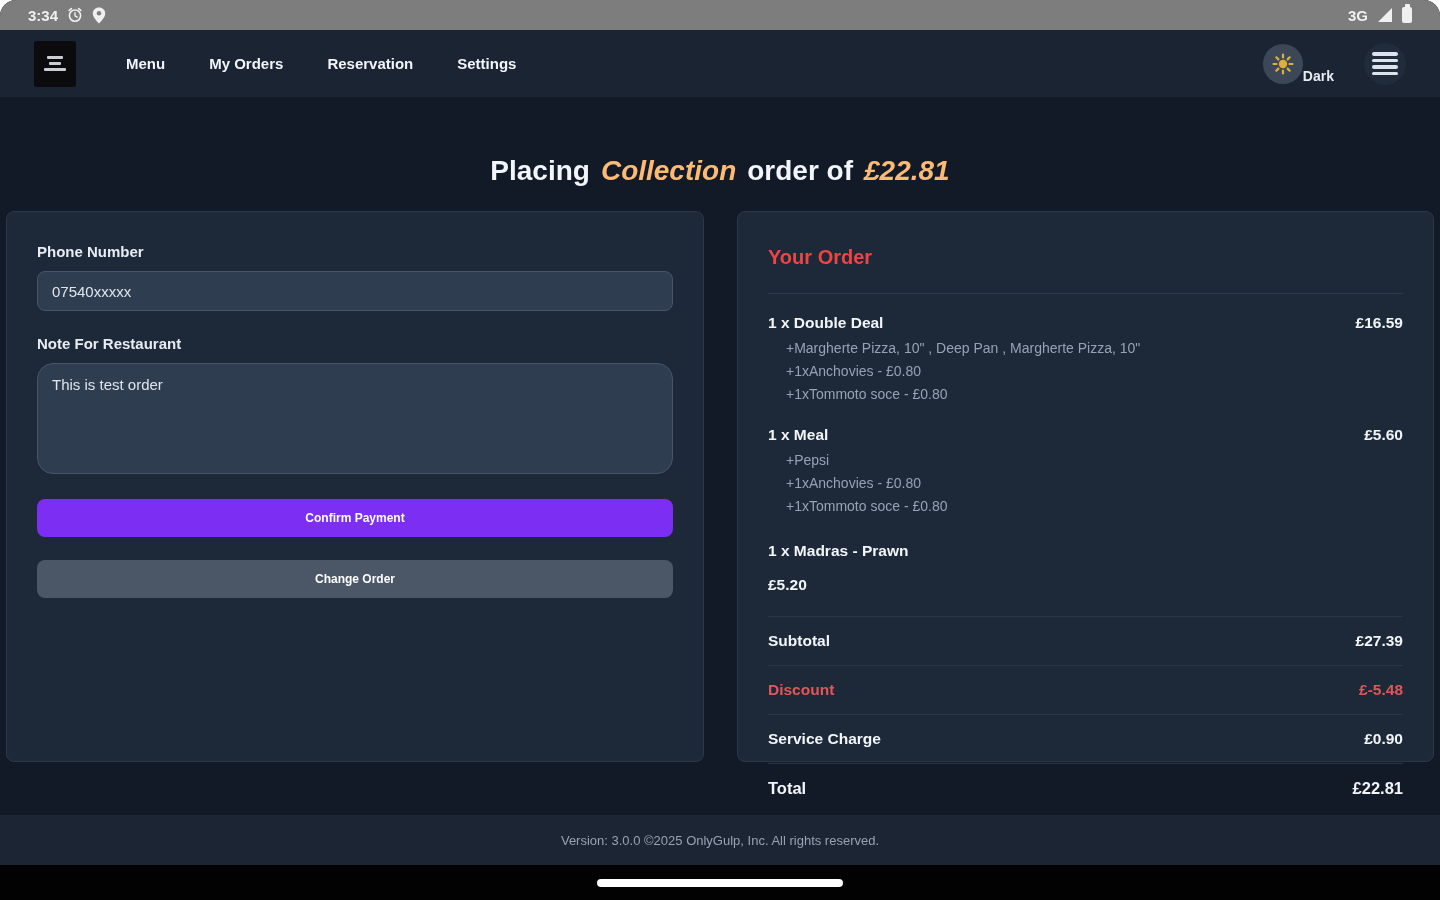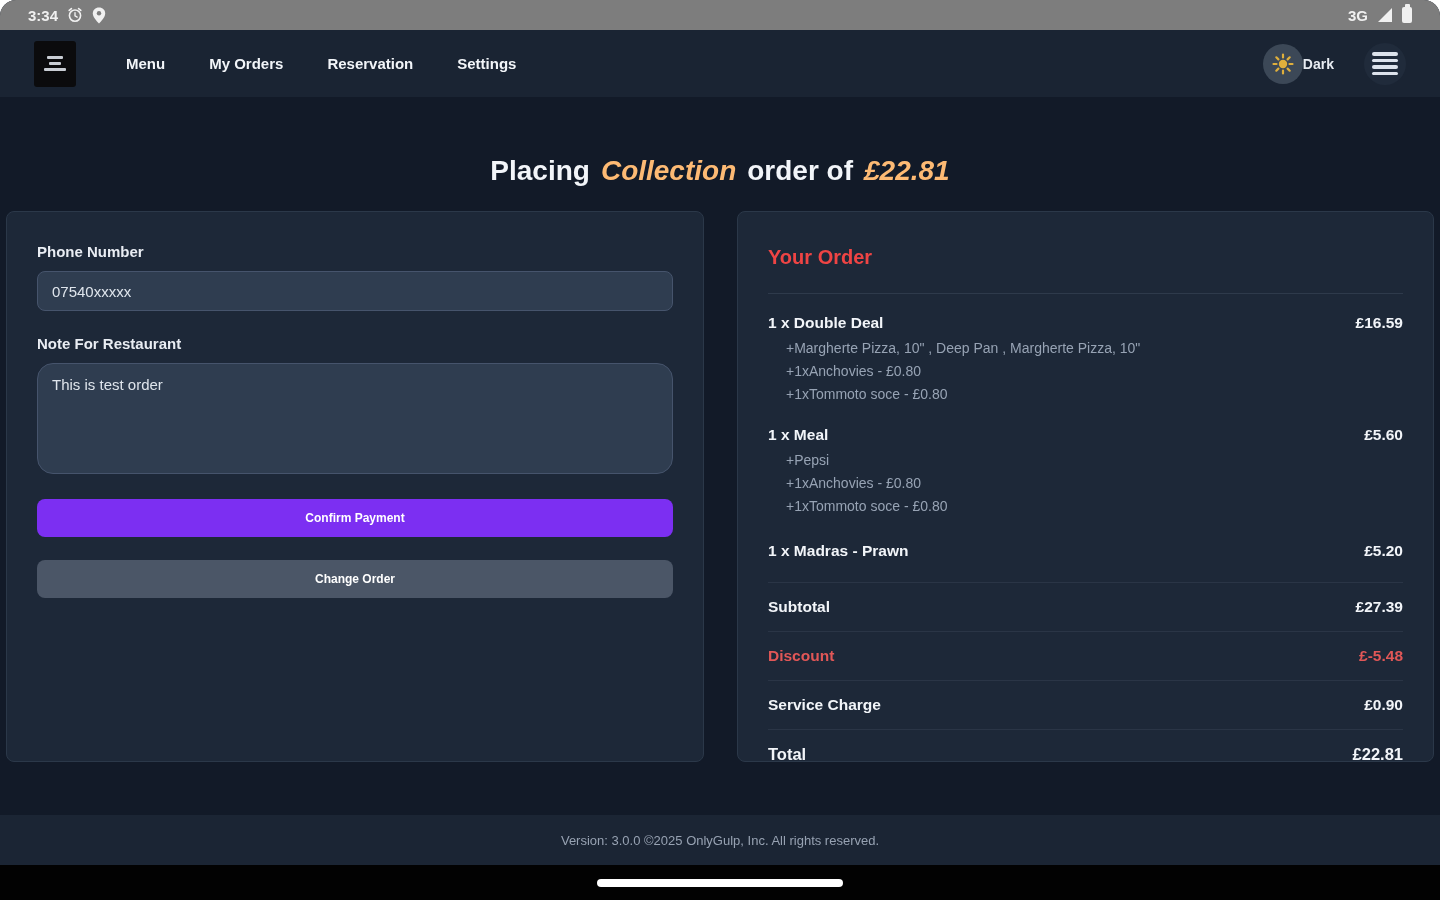--- a/index.html
+++ b/index.html
@@ -18,21 +18,21 @@
   
   .nav{position:absolute;top:30px;left:0;width:100%;height:67px;background:#1A2433;
        display:flex;align-items:center;padding:0 34px;box-sizing:border-box;}
   .brand-logo{width:42px;height:46px;background:#0B0B0D;border-radius:3px;display:flex;
               flex-direction:column;justify-content:center;align-items:center;gap:3px;flex:0 0 auto;}
   .brand-logo i{display:block;height:3px;background:#C9CDD4;border-radius:1px;}
   .brand-logo i:nth-child(1){width:16px;} .brand-logo i:nth-child(2){width:12px;} .brand-logo i:nth-child(3){width:22px;}
   .nav-links{display:flex;align-items:center;gap:44px;margin-left:50px;}
   .nav-link{color:#F2F5F9;font-size:15px;font-weight:bold;cursor:pointer;white-space:nowrap;}
   .nav-right{margin-left:auto;display:flex;align-items:center;gap:14px;}
-  .theme-toggle{display:flex;align-items:center;cursor:pointer;}
+  .theme-toggle{display:flex;align-items:flex-end;cursor:pointer;}
   .avatar{width:40px;height:40px;border-radius:50%;background:#3C4857;display:flex;align-items:center;justify-content:center;}
   .theme-label{color:#E8ECF2;font-size:14px;font-weight:bold;}
   .hamburger{width:42px;height:42px;border-radius:50%;background:#202B3B;display:flex;flex-direction:column;
              justify-content:center;align-items:center;gap:3px;margin-left:16px;cursor:pointer;}
   .hamburger i{display:block;width:26px;height:3.5px;background:#DDE3EC;border-radius:2px;}
 
   
   .hero{position:absolute;top:155px;left:0;width:100%;display:flex;justify-content:center;
         align-items:baseline;gap:11px;font-size:28px;font-weight:bold;color:#F2F5F9;}
   .hero .accent{color:#fdba74;font-style:italic;}
@@ -183,21 +183,21 @@
         <span class="item-price">£5.60</span>
       </div>
       <div class="addon-block">
         <div class="addon">+Pepsi</div>
         <div class="addon">+1xAnchovies - £0.80</div>
         <div class="addon">+1xTommoto soce - £0.80</div>
       </div>
     </div>
 
     <div>
-      <div class="item-row" style="margin-top:24px;">
+      <div class="item-row" style="margin-top:24px;flex-direction:column;">
         <span class="item-name">1 x Madras - Prawn</span>
         <span class="item-price">£5.20</span>
       </div>
     </div>
 
     <div class="totals">
       <div class="total-row">
         <span>Subtotal</span>
         <span>£27.39</span>
       </div>

